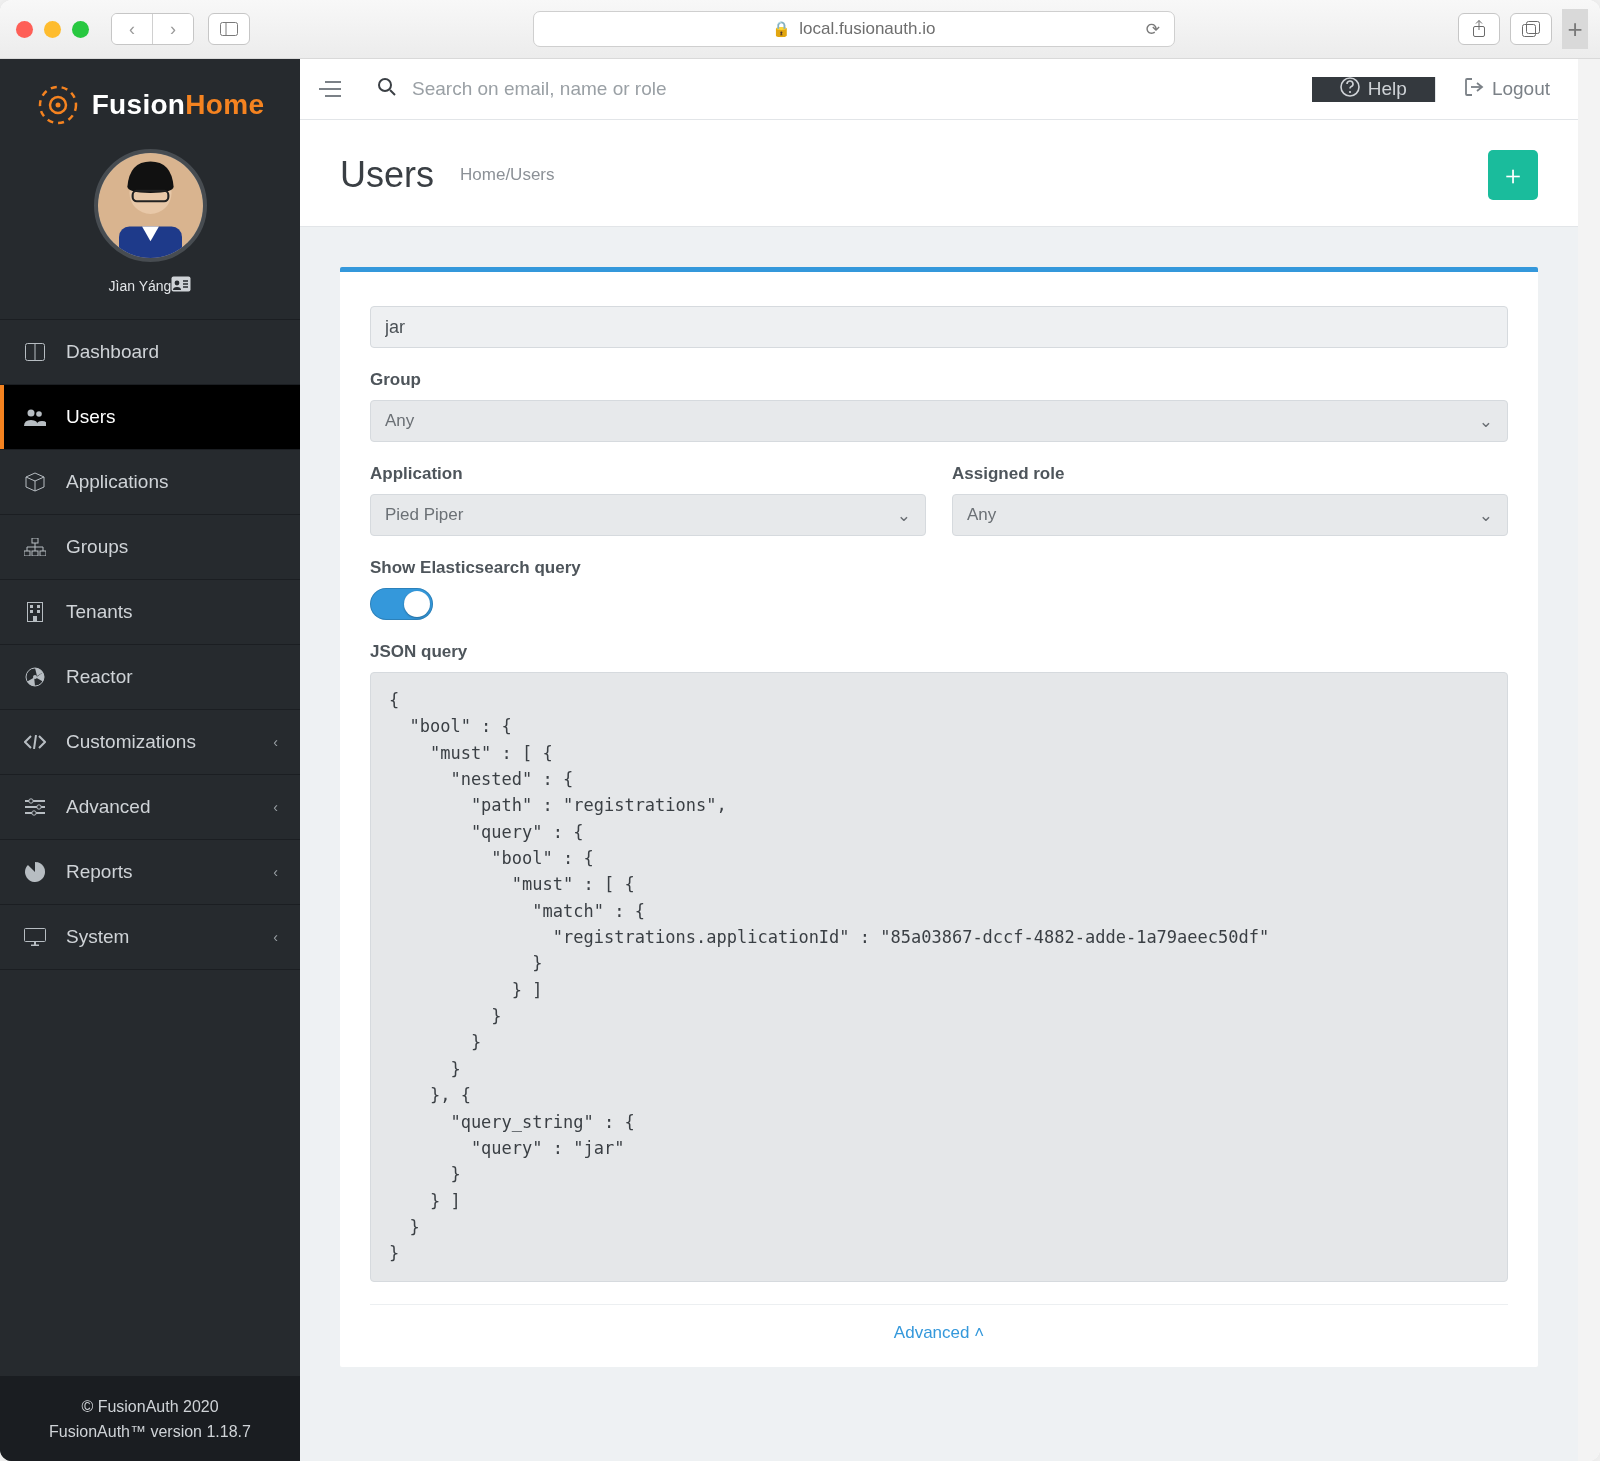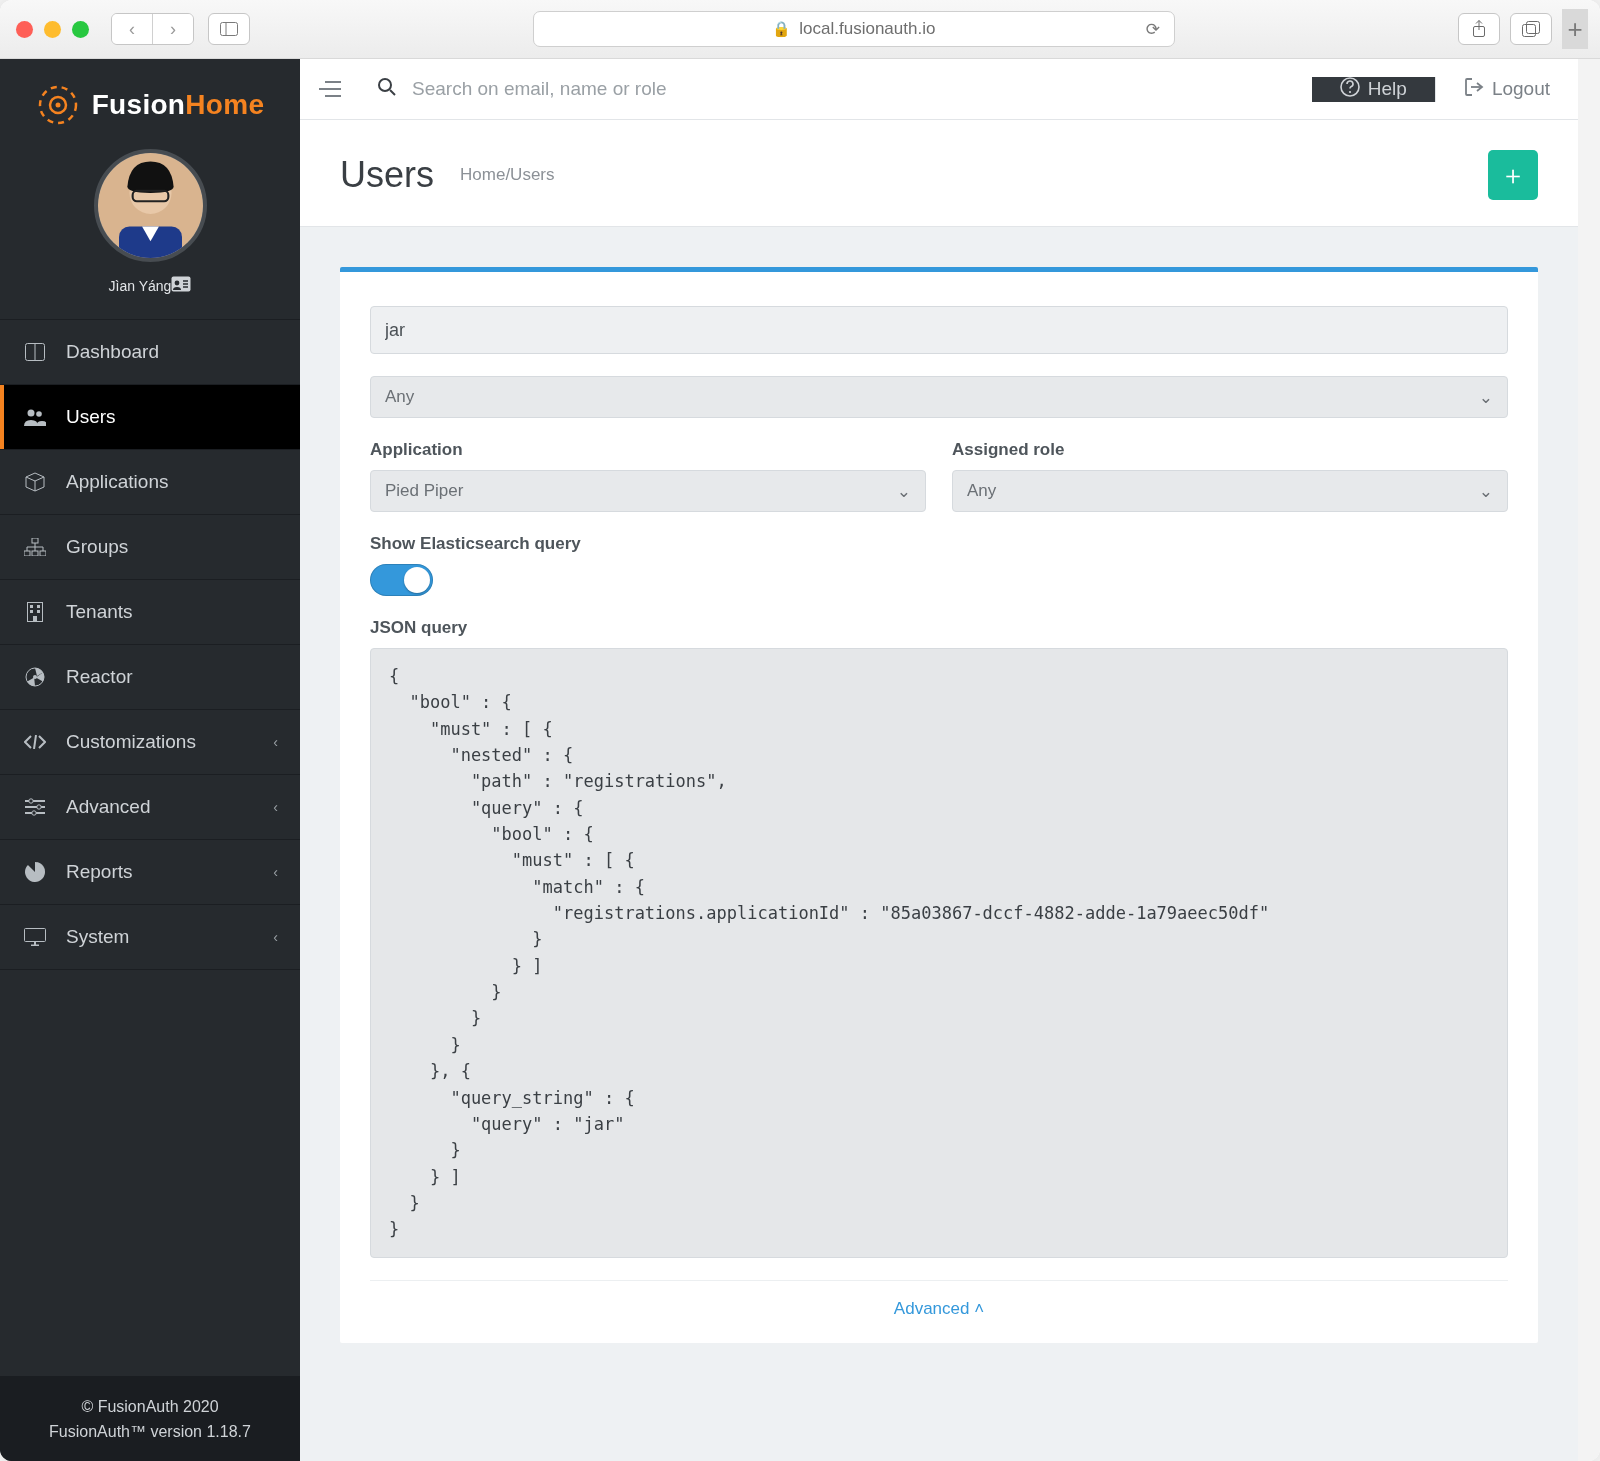--- a/index.html
+++ b/index.html
@@ -62,21 +62,21 @@
   .tb-btn.logout{background:#fff;color:#7b8187;border-left:1px solid #e2e5e8;}
   .page-head{background:#fff;padding:30px 40px 26px;border-bottom:1px solid #e2e5e8;display:flex;align-items:center;gap:26px;}
   .page-title{font-size:36px;font-weight:500;color:#3a3f44;}
   .crumbs{color:#8c9197;font-size:17px;display:flex;align-items:center;}
   .crumbs a{color:#8c9197;text-decoration:none;}
   .add-btn{margin-left:auto;width:50px;height:50px;background:var(--accent-green);border-radius:5px;color:#fff;font-size:26px;display:flex;align-items:center;justify-content:center;}
   .content{padding:40px;}
   .panel{background:#fff;border-top:5px solid var(--accent-blue);border-radius:2px;padding:34px 30px 20px;}
   .field{margin-bottom:22px;}
   .label{font-weight:700;color:var(--label-grey);font-size:17px;margin-bottom:10px;}
-  .text-input{width:100%;box-sizing:border-box;height:48px;border:1px solid #d6dade;border-radius:4px;background:var(--input-bg);padding:0 14px;font-size:18px;color:#4b5156;}
+  .text-input{width:100%;box-sizing:border-box;height:42px;border:1px solid #d6dade;border-radius:4px;background:var(--input-bg);padding:0 14px;font-size:18px;color:#4b5156;}
   .select{width:100%;box-sizing:border-box;height:42px;border:1px solid #d6dade;border-radius:4px;background:#e7e9eb;padding:0 14px;font-size:17px;color:#6b7075;display:flex;align-items:center;justify-content:space-between;}
   .row2{display:flex;gap:26px;}
   .row2 > .field{flex:1;}
   .toggle{width:63px;height:32px;border-radius:16px;background:var(--accent-blue);position:relative;box-shadow:inset 0 0 0 1px rgba(0,0,0,.15);}
   .toggle::after{content:"";position:absolute;right:3px;top:3px;width:26px;height:26px;background:#fff;border-radius:50%;box-shadow:0 1px 2px rgba(0,0,0,.3);}
   .code{background:#e5e7e9;border:1px solid #d6dade;border-radius:4px;padding:14px 18px;font-family:ui-monospace,Menlo,Consolas,monospace;font-size:17px;line-height:1.55;color:#3a3f44;white-space:pre;overflow:auto;}
   .adv-link{text-align:center;padding:18px 0 4px;color:var(--accent-blue);font-size:17px;border-top:1px solid #eceff1;margin-top:22px;}
   .scrollbar{width:22px;background:#f3f3f3;}
   .appwrap{flex:1;display:flex;min-height:0;}
 </style>
@@ -331,20 +331,21 @@
         </div>
       </div>
 
       <div class="content">
         <div class="panel">
           <div class="field">
             <input class="text-input" type="text" value="jar" style="">
           </div>
 
           <div class="field">
+            <div class="label">Group</div>
             <div class="select">
               <span>Any</span>
               <span>⌄</span>
             </div>
           </div>
 
           <div class="row2">
             <div class="field">
               <div class="label">Application</div>
               <div class="select">

